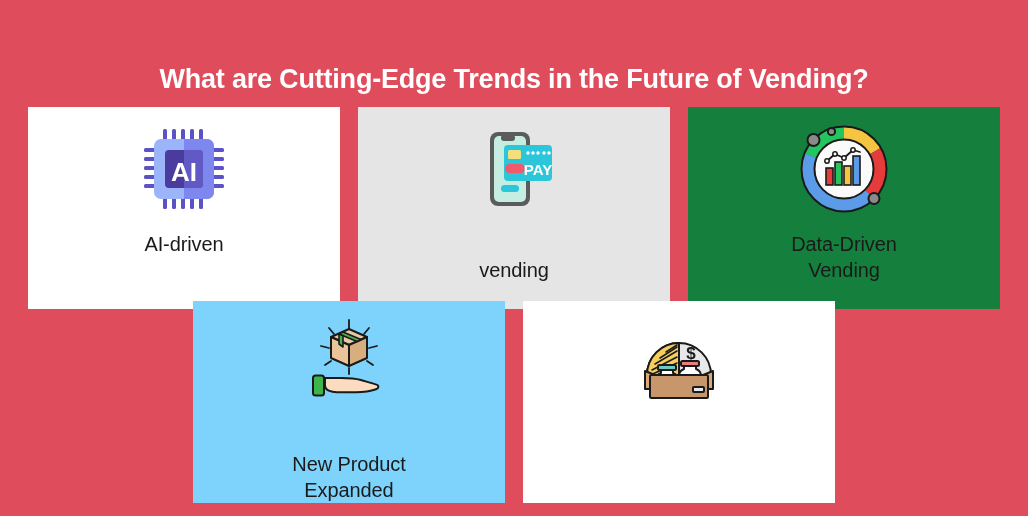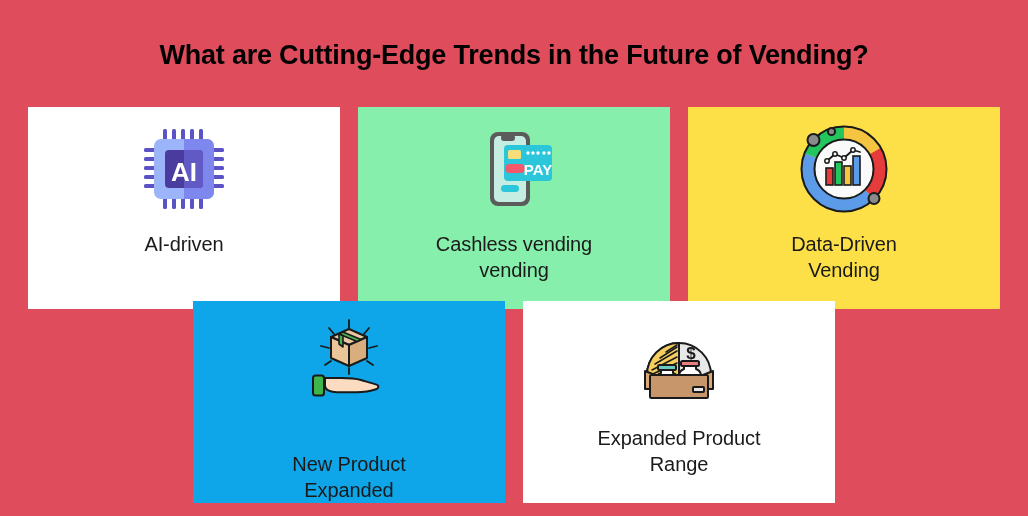--- a/index.html
+++ b/index.html
@@ -74,21 +74,21 @@
     font-weight: normal;
     letter-spacing: -0.1px;
   }
   svg { display: block; }
 </style>
 </head>
 <body style="background: rgb(223, 76, 92);">
 
 <div id="infographic" style="background: rgb(223, 76, 92);">
 
-  <div class="title" style="color: #000000;">What are Cutting-Edge Trends in the Future of Vending?</div>
+  <div class="title" style="color: #ffffff; margin-top: 24px;">What are Cutting-Edge Trends in the Future of Vending?</div>
 
   <div class="card row1 c1" style="background: rgb(255, 255, 255);">
     <div class="icon-wrap">
       <svg width="92" height="92" viewBox="0 0 92 92" aria-hidden="true">
         <g fill="#5B52C6">
           <rect x="25" y="6" width="4" height="12" rx="1.5"></rect>
           <rect x="34" y="6" width="4" height="12" rx="1.5"></rect>
           <rect x="43" y="6" width="4" height="12" rx="1.5"></rect>
           <rect x="52" y="6" width="4" height="12" rx="1.5"></rect>
           <rect x="61" y="6" width="4" height="12" rx="1.5"></rect>
@@ -113,47 +113,47 @@
         <rect x="27" y="27" width="38" height="38" rx="4" fill="#4A3C9E"></rect>
         <path d="M46 27 H61 a4 4 0 0 1 4 4 V61 a4 4 0 0 1 -4 4 H46 Z" fill="#6159C4"></path>
         <text x="46" y="58" text-anchor="middle" font-family="Liberation Sans, sans-serif" font-size="26" font-weight="bold" fill="#FFFFFF">AI</text>
       </svg>
     </div>
     <div class="card-label" style="color: rgb(26, 26, 26);">
       <span>AI-driven</span><br>
     </div>
   </div>
 
-  <div class="card row1 c2" style="background: #86efac;">
+  <div class="card row1 c2" style="background: #e5e5e5;">
     <div class="icon-wrap">
       <svg width="92" height="92" viewBox="0 0 92 92" aria-hidden="true">
         <rect x="22" y="9" width="40" height="74" rx="8" fill="#5B5B5B"></rect>
         <rect x="26" y="13" width="32" height="66" rx="5" fill="#C6EDE2"></rect>
         <path d="M34 13 h12 a1 1 0 0 1 1 1 v1 a3 3 0 0 1 -3 3 h-8 a3 3 0 0 1 -3 -3 v-1 a1 1 0 0 1 1 -1 z" fill="#5B5B5B"></path>
         <rect x="33" y="62" width="18" height="7" rx="3.5" fill="#2BC6D9"></rect>
         <rect x="36" y="22" width="48" height="36" rx="4" fill="#2BC6D9"></rect>
         <rect x="40" y="27" width="13" height="9" rx="1.5" fill="#F6DE7A"></rect>
         <rect x="37" y="41" width="20" height="9" rx="4.5" fill="#F2596B"></rect>
         <g fill="#FFFFFF">
           <circle cx="60" cy="30" r="1.7"></circle>
           <circle cx="65" cy="30" r="1.7"></circle>
           <circle cx="70" cy="30" r="1.7"></circle>
           <circle cx="76" cy="30" r="1.7"></circle>
           <circle cx="81" cy="30" r="1.7"></circle>
         </g>
         <text x="70" y="52" text-anchor="middle" font-family="Liberation Sans, sans-serif" font-size="15" font-weight="bold" fill="#FFFFFF">PAY</text>
       </svg>
     </div>
     <div class="card-label" style="color: rgb(26, 26, 26);">
-      <span>Cashless vending</span><br>
+      <br>
       <span>vending</span>
     </div>
   </div>
 
-  <div class="card row1 c3" style="background: #fde047;">
+  <div class="card row1 c3" style="background: #15803d;">
     <div class="icon-wrap">
       <svg width="92" height="92" viewBox="0 0 92 92" aria-hidden="true">
         <g transform="translate(46,46)">
 
           <g fill="none" stroke-width="13" stroke-linecap="butt">
 
             <path d="M 0 -36 A 36 36 0 0 0 -33.4 -13.4" stroke="#22C55E"></path>
 
             <path d="M 0 -36 A 36 36 0 0 1 31.2 -18" stroke="#F5C542"></path>
 
@@ -187,21 +187,21 @@
           </g>
         </g>
       </svg>
     </div>
     <div class="card-label" style="color: rgb(26, 26, 26);">
       <span>Data-Driven</span><br>
       <span>Vending</span>
     </div>
   </div>
 
-  <div class="card row2 c4" style="background: #0ea5e9; gap: 28px;">
+  <div class="card row2 c4" style="background: #7dd3fc; gap: 28px;">
     <div class="icon-wrap">
       <svg width="92" height="92" viewBox="0 0 92 92" aria-hidden="true">
 
         <g stroke="#1A1A1A" stroke-width="1.8" stroke-linecap="round">
           <line x1="46" y1="4" x2="46" y2="12"></line>
           <line x1="26" y1="12" x2="31" y2="18"></line>
           <line x1="66" y1="12" x2="61" y2="18"></line>
           <line x1="18" y1="30" x2="26" y2="32"></line>
           <line x1="74" y1="30" x2="66" y2="32"></line>
           <line x1="22" y1="49" x2="28" y2="45"></line>
@@ -265,19 +265,15 @@
           <polygon points="12,54 22,58 22,72 12,72" fill="#DBA877"></polygon>
           <polygon points="80,54 70,58 70,72 80,72" fill="#DBA877"></polygon>
         </g>
 
         <g stroke="#1A1A1A" stroke-width="2" stroke-linejoin="round">
           <rect x="17" y="58" width="58" height="23" rx="1.5" fill="#C8966B"></rect>
           <rect x="60" y="70" width="11" height="5" rx="1" fill="#E8E8E8"></rect>
         </g>
       </svg>
     </div>
-    <div class="card-label" style="color: rgb(26, 26, 26);">
-      <span>Expanded Product</span><br>
-      <span>Range</span>
-    </div>
   </div>
 
 </div>
 
 </body></html>

